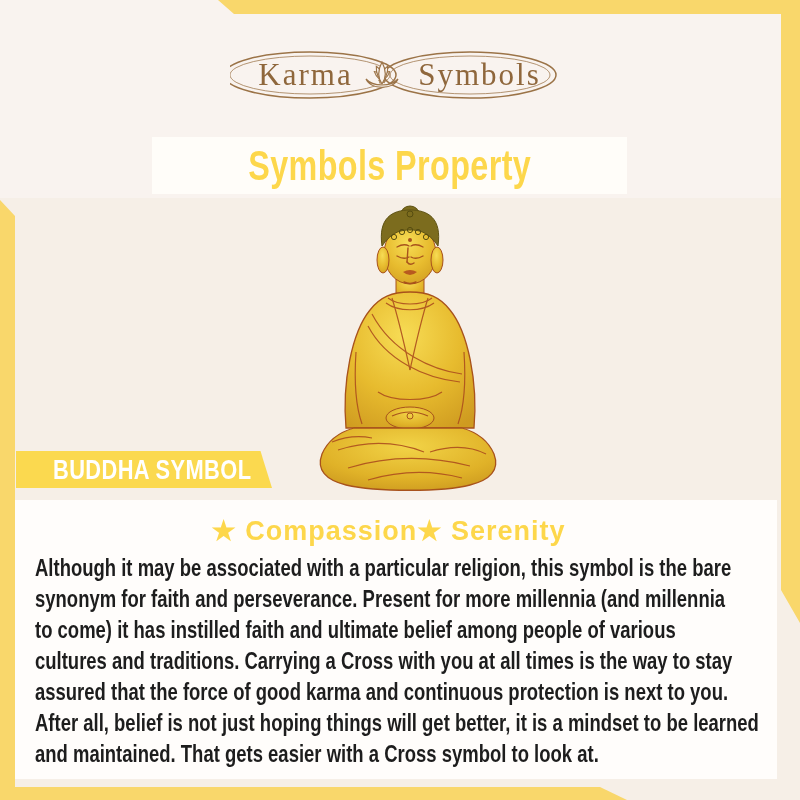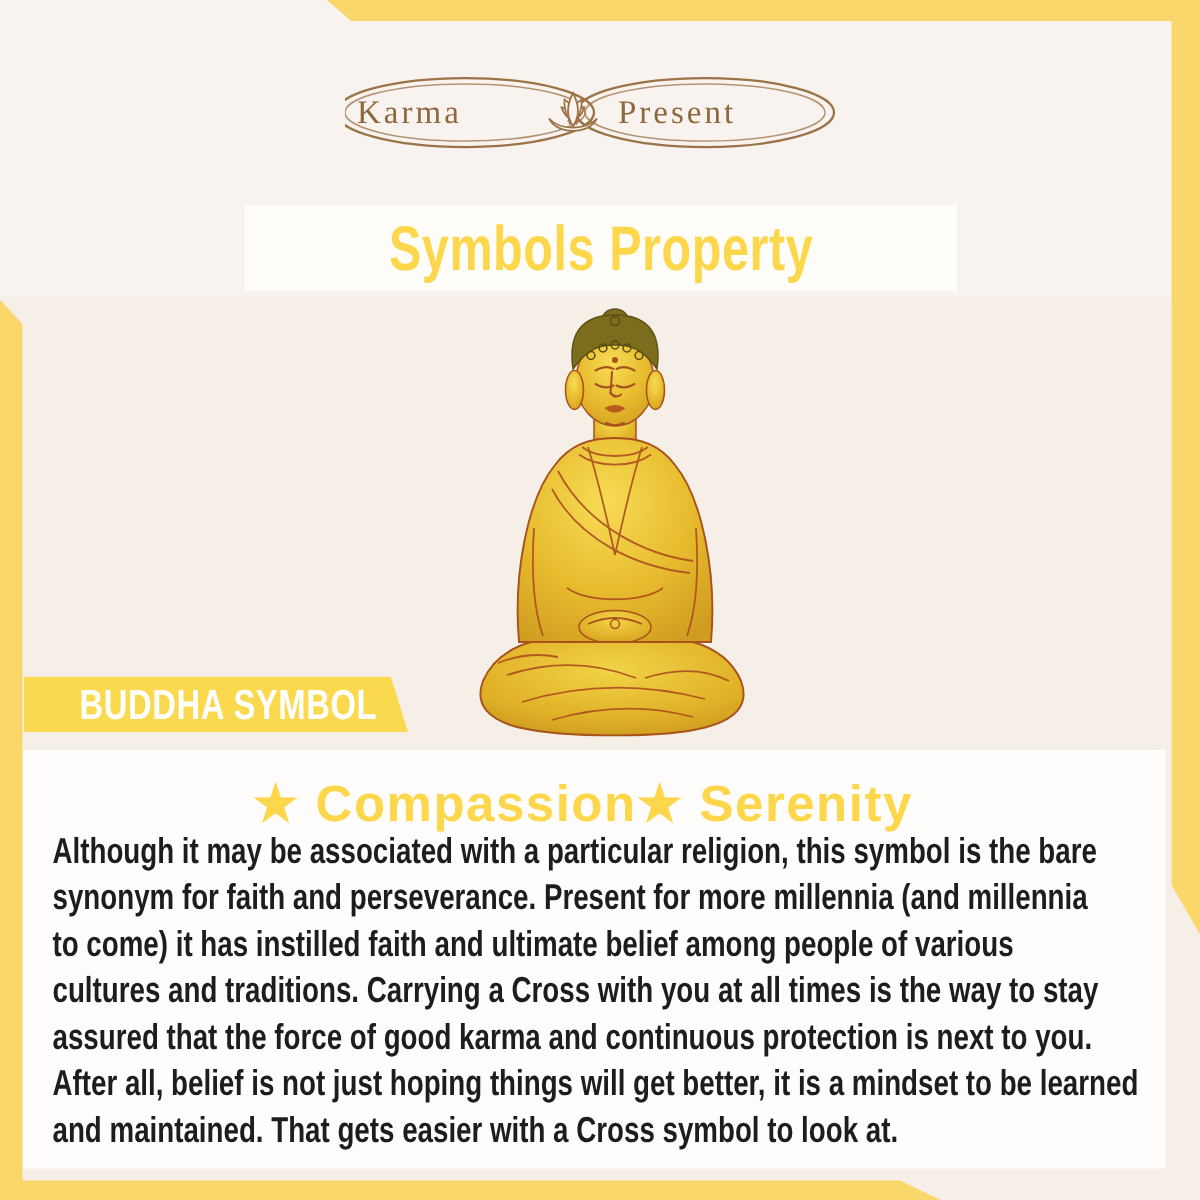--- a/index.html
+++ b/index.html
@@ -10,35 +10,35 @@
   }
   
   .bg-top{position:absolute;left:0;top:0;width:800px;height:198px;background:#f9f3ef;}
   .bg-bottom{position:absolute;left:0;top:198px;width:800px;height:602px;background:#f6efe7;}
 
   
   .accent-svg{position:absolute;left:0;top:0;width:800px;height:800px;pointer-events:none;}
 
   
   .title-banner{
-    position:absolute;left:163px;top:137px;width:475px;height:57px;
+    position:absolute;left:152px;top:137px;width:475px;height:57px;
     background:#fffdf9;display:flex;align-items:center;justify-content:center;
   }
   .page-title{
     margin:0;font-size:42px;font-weight:700;color:#fdd74b;white-space:nowrap;
     transform:scaleX(.77);transform-origin:center;letter-spacing:.5px;
   }
   .white-section{position:absolute;left:0;top:500px;width:777px;height:279px;background:#fffdfb;}
 
   
   .logo{position:absolute;left:50%;top:46px;width:340px;height:58px;transform:translateX(-50%);}
   .logo-swirl{position:absolute;left:0;top:0;width:340px;height:58px;}
   .logo-word{
-    position:absolute;top:0;height:58px;line-height:58px;text-align:left;
-    font-family:"Liberation Serif",serif;font-size:22px;color:#8f673c;letter-spacing:2px;
+    position:absolute;top:0;height:58px;line-height:58px;text-align:center;
+    font-family:"Liberation Serif",serif;font-size:31px;color:#8f673c;letter-spacing:2px;
   }
   .logo-word.left{left:8px;width:135px;}
   .logo-word.right{left:182px;width:135px;}
 
   
   .buddha{position:absolute;left:312px;top:202px;width:192px;height:292px;}
 
   
   .badge{
     position:absolute;left:16px;top:451px;width:256px;height:37px;
@@ -46,21 +46,21 @@
     clip-path:polygon(0 0,95.5% 0,100% 100%,0 100%);
   }
   .badge-label{
     display:inline-block;margin-left:37px;font-size:28px;font-weight:700;color:#ffffff;
     white-space:nowrap;transform:scaleX(.78);transform-origin:0 50%;letter-spacing:.5px;
   }
 
   
   .traits{
     position:absolute;left:0;top:515px;width:777px;text-align:center;
-    font-size:34px;font-weight:800;color:#fdd74b;letter-spacing:1px;white-space:nowrap;
+    font-size:27px;font-weight:800;color:#fdd74b;letter-spacing:1px;white-space:nowrap;
   }
 
   
   .body-copy{position:absolute;left:35px;top:552px;width:742px;}
   .body-line{
     white-space:nowrap;font-size:24px;font-weight:700;line-height:31px;color:#1d1d1d;
     transform:scaleX(.77);transform-origin:0 50%;
   }
 </style>
 </head>
@@ -89,21 +89,21 @@
         <g>
           <path transform="rotate(-50)" d="M0,-10 C3,-5 3,0 0,4 C-3,0 -3,-5 0,-10 Z" fill="#f9f3ef" stroke="#9b7347" stroke-width="1.1"></path>
           <path transform="rotate(50)" d="M0,-10 C3,-5 3,0 0,4 C-3,0 -3,-5 0,-10 Z" fill="#f9f3ef" stroke="#9b7347" stroke-width="1.1"></path>
           <path transform="rotate(-26)" d="M0,-13 C3.6,-6.5 3.6,0 0,5 C-3.6,0 -3.6,-6.5 0,-13 Z" fill="#f9f3ef" stroke="#9b7347" stroke-width="1.1"></path>
           <path transform="rotate(26)" d="M0,-13 C3.6,-6.5 3.6,0 0,5 C-3.6,0 -3.6,-6.5 0,-13 Z" fill="#f9f3ef" stroke="#9b7347" stroke-width="1.1"></path>
           <path d="M0,-16 C4.2,-8 4.2,0 0,6 C-4.2,0 -4.2,-8 0,-16 Z" fill="#f9f3ef" stroke="#9b7347" stroke-width="1.2"></path>
         </g>
       </g>
     </svg>
     <span class="logo-word left">Karma</span>
-    <span class="logo-word right">Present</span>
+    <span class="logo-word right">Symbols</span>
   </div>
 
   <div class="title-banner">
     <h1 class="page-title">Symbols Property</h1>
   </div>
 
   <svg class="buddha" viewBox="0 0 192 292">
     <defs>
       <radialGradient id="gold" cx="45%" cy="32%" r="80%">
         <stop offset="0%" stop-color="#f7dc55"></stop>

